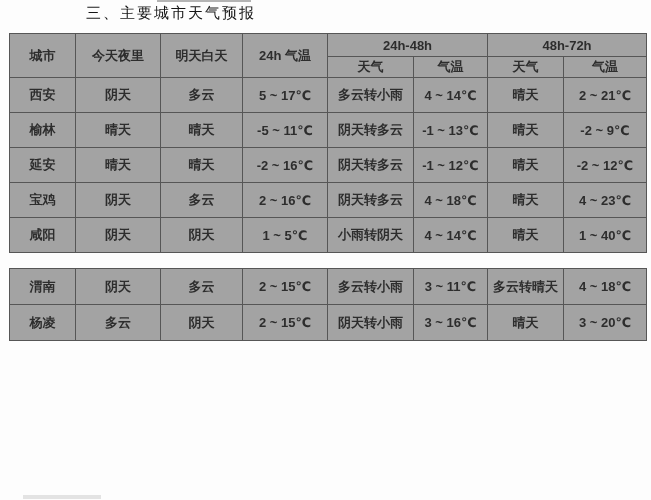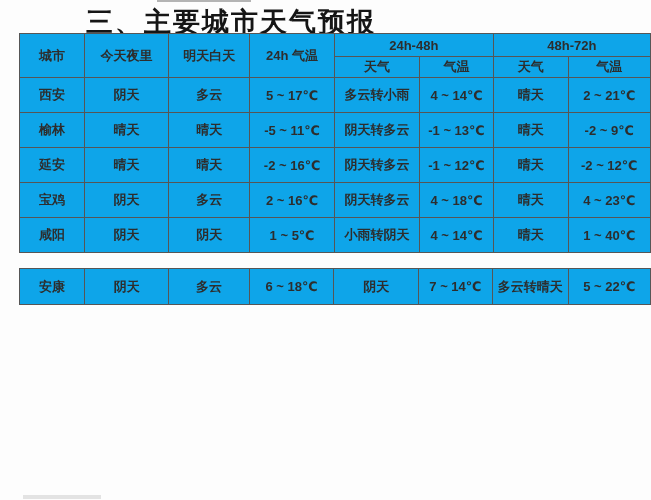--- a/index.html
+++ b/index.html
@@ -6,28 +6,28 @@
   body{
     position:relative;
     width:651px;height:500px;
     background:#fdfdfd;
     font-family:"Liberation Sans","DejaVu Sans",sans-serif;
     color:#2d2d2d;
     overflow:hidden;
   }
   .page-title{
     position:absolute;left:86px;top:4px;
-    font-size:27px;font-weight:bold;letter-spacing:2px;color:#151515;
+    font-size:15px;font-weight:normal;letter-spacing:2px;color:#151515;
     white-space:nowrap;
   }
   table{
     border-collapse:collapse;
     table-layout:fixed;
-    position:absolute;left:19px;
-    background:#0ea5e9;
+    position:absolute;left:9px;
+    background:#a3a3a3;
   }
   #t1{top:33px;}
   #t2{top:268px;}
   th,td{
     border:1px solid #565656;
     text-align:center;vertical-align:middle;
     font-size:13px;font-weight:600;color:#2d2d2d;
     padding:0;overflow:hidden;white-space:nowrap;
   }
   th{font-weight:600;}
@@ -135,24 +135,34 @@
     <col style="width:66px">
       <col style="width:85px">
       <col style="width:82px">
       <col style="width:85px">
     <col style="width:86px">
       <col style="width:74px">
       <col style="width:76px">
       <col style="width:83px">
   </colgroup>
   <tbody>
-  <tr class="data-row">
-    <td>安康</td>
+      <tr class="data-row">
+    <td>渭南</td>
     <td>阴天</td>
     <td>多云</td>
-    <td>6 ~ 18℃</td>
+    <td>2 ~ 15℃</td>
+    <td>多云转小雨</td>
+    <td>3 ~ 11℃</td>
+    <td>多云转晴天</td>
+    <td>4 ~ 18℃</td>
+  </tr>
+  <tr class="data-row">
+    <td>杨凌</td>
+    <td>多云</td>
     <td>阴天</td>
-    <td>7 ~ 14℃</td>
-    <td>多云转晴天</td>
-    <td>5 ~ 22℃</td>
+    <td>2 ~ 15℃</td>
+    <td>阴天转小雨</td>
+    <td>3 ~ 16℃</td>
+    <td>晴天</td>
+    <td>3 ~ 20℃</td>
   </tr>
 </tbody>
   </table>
 
 </body></html>

